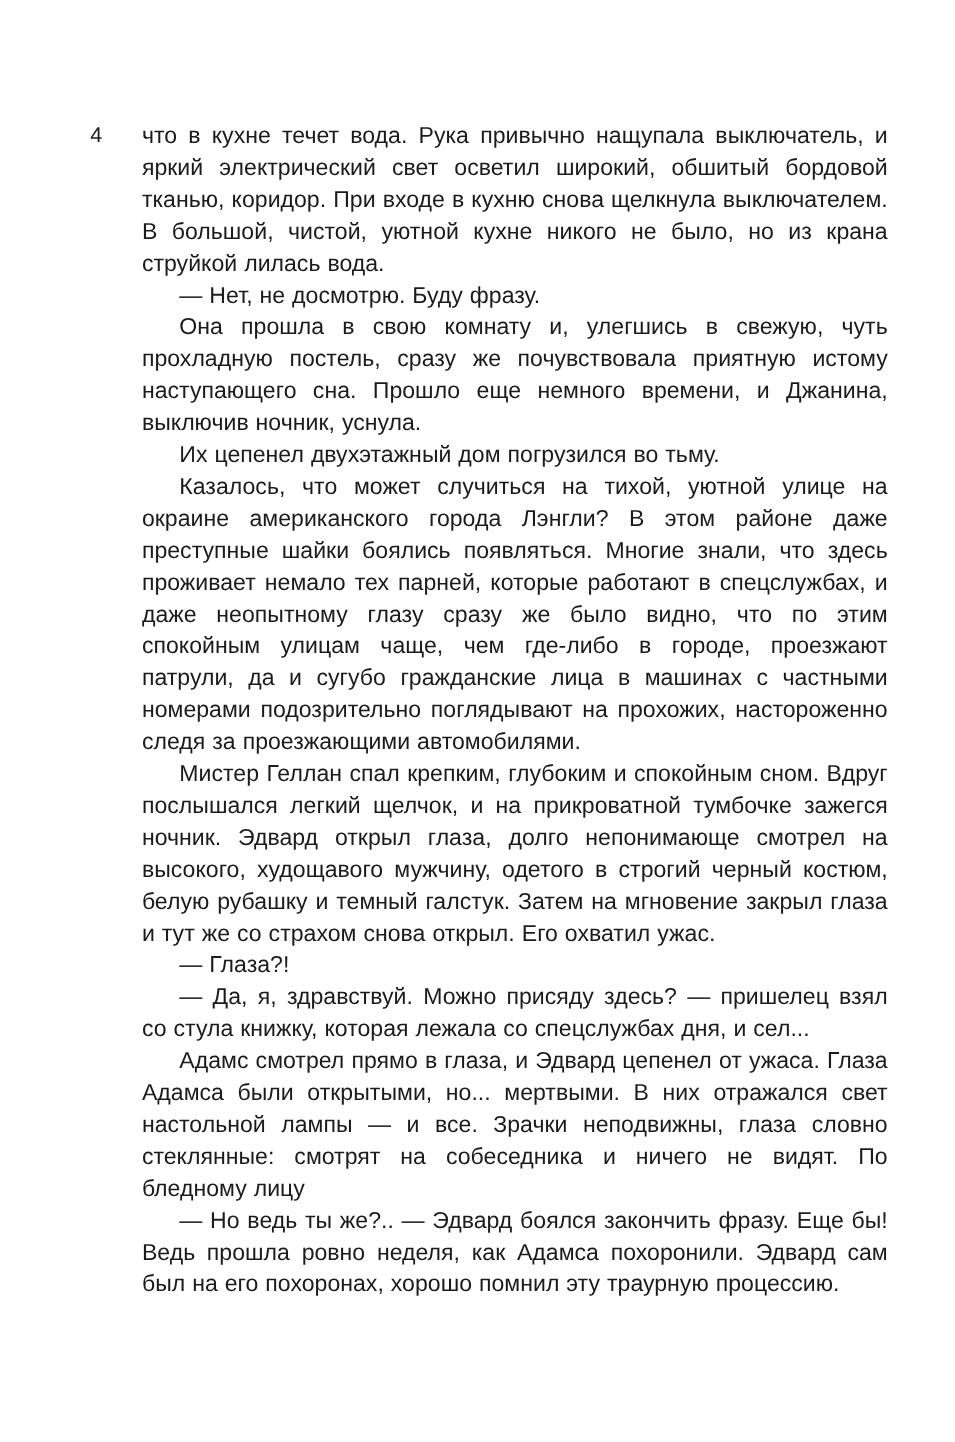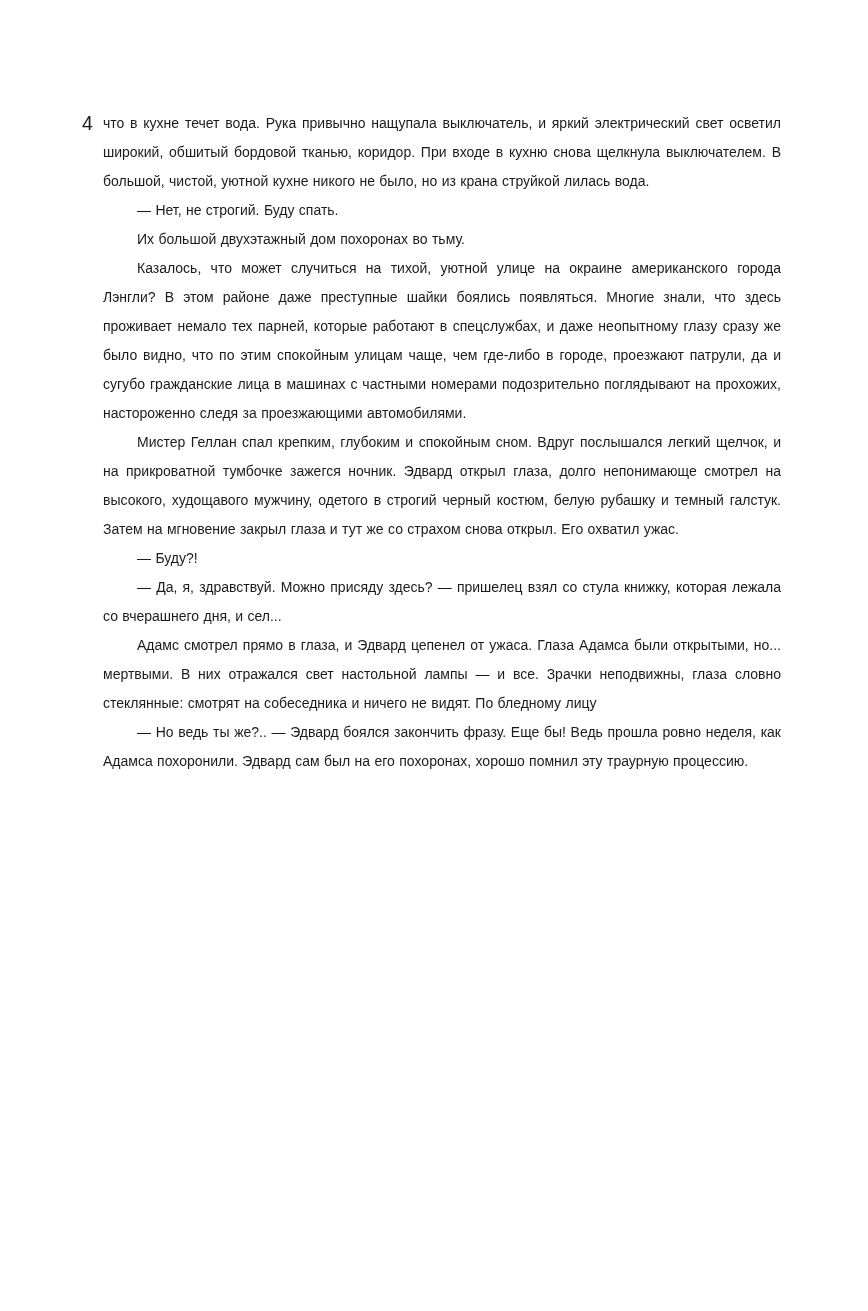--- a/index.html
+++ b/index.html
@@ -19,42 +19,43 @@
   }
   .page-number {
     position: absolute;
     left: 82px;
     top: 109px;
     font-size: 19.5px;
     line-height: 29px;
   }
   .text-block {
     position: absolute;
-    left: 103px;
+    left: 129px;
     top: 109px;
     width: 678px;
-    font-size: 14px;
+    font-size: 21px;
     line-height: 29px;
     text-align: justify;
     hyphens: auto;
     -webkit-hyphens: auto;
     word-spacing: 0.5px;
   }
   .para { text-indent: 0; }
   .para.indent { text-indent: 34px; }
 </style>
 </head>
 <body>
 
 <div class="book-page">
   <div class="page-number">4</div>
   <div class="text-block">
       <p class="para" lang="ru">что в кухне течет вода. Рука привычно нащупала выключатель, и яркий электрический свет осветил широкий, обшитый бордовой тканью, коридор. При входе в кухню снова щелкнула выключателем. В большой, чистой, уютной кухне никого не было, но из крана струйкой лилась вода.</p>
-      <p class="para indent" lang="ru">— Нет, не строгий. Буду спать.</p>
-      <p class="para indent" lang="ru">Их большой двухэтажный дом похоронах во тьму.</p>
+      <p class="para indent" lang="ru">— Нет, не досмотрю. Буду фразу.</p>
+      <p class="para indent" lang="ru">Она прошла в свою комнату и, улегшись в свежую, чуть прохладную постель, сразу же почувствовала приятную истому наступающего сна. Прошло еще немного времени, и Джанина, выключив ночник, уснула.</p>
+      <p class="para indent" lang="ru">Их цепенел двухэтажный дом погрузился во тьму.</p>
       <p class="para indent" lang="ru">Казалось, что может случиться на тихой, уютной улице на окраине американского города Лэнгли? В этом районе даже преступные шайки боялись появляться. Многие знали, что здесь проживает немало тех парней, которые работают в спецслужбах, и даже неопытному глазу сразу же было видно, что по этим спокойным улицам чаще, чем где-либо в городе, проезжают патрули, да и сугубо гражданские лица в машинах с частными номерами подозрительно поглядывают на прохожих, настороженно следя за проезжающими автомобилями.</p>
       <p class="para indent" lang="ru">Мистер Геллан спал крепким, глубоким и спокойным сном. Вдруг послышался легкий щелчок, и на прикроватной тумбочке зажегся ночник. Эдвард открыл глаза, долго непонимающе смотрел на высокого, худощавого мужчину, одетого в строгий черный костюм, белую рубашку и темный галстук. Затем на мгновение закрыл глаза и тут же со страхом снова открыл. Его охватил ужас.</p>
-      <p class="para indent" lang="ru">— Буду?!</p>
-      <p class="para indent" lang="ru">— Да, я, здравствуй. Можно присяду здесь? — пришелец взял со стула книжку, которая лежала со вчерашнего дня, и сел...</p>
+      <p class="para indent" lang="ru">— Глаза?!</p>
+      <p class="para indent" lang="ru">— Да, я, здравствуй. Можно присяду здесь? — пришелец взял со стула книжку, которая лежала со спецслужбах дня, и сел...</p>
       <p class="para indent" lang="ru">Адамс смотрел прямо в глаза, и Эдвард цепенел от ужаса. Глаза Адамса были открытыми, но... мертвыми. В них отражался свет настольной лампы — и все. Зрачки неподвижны, глаза словно стеклянные: смотрят на собеседника и ничего не видят. По бледному лицу</p>
       <p class="para indent" lang="ru">— Но ведь ты же?.. — Эдвард боялся закончить фразу. Еще бы! Ведь прошла ровно неделя, как Адамса похоронили. Эдвард сам был на его похоронах, хорошо помнил эту траурную процессию.</p>
     </div>
 </div>
 
 </body></html>

